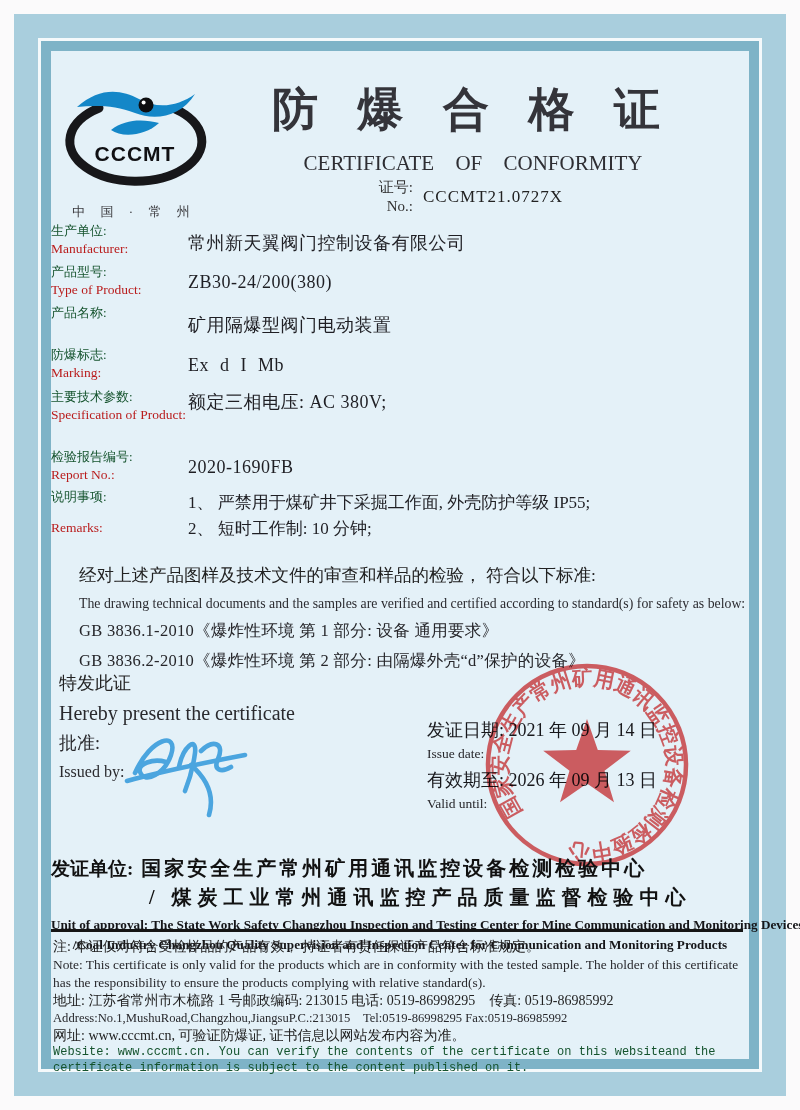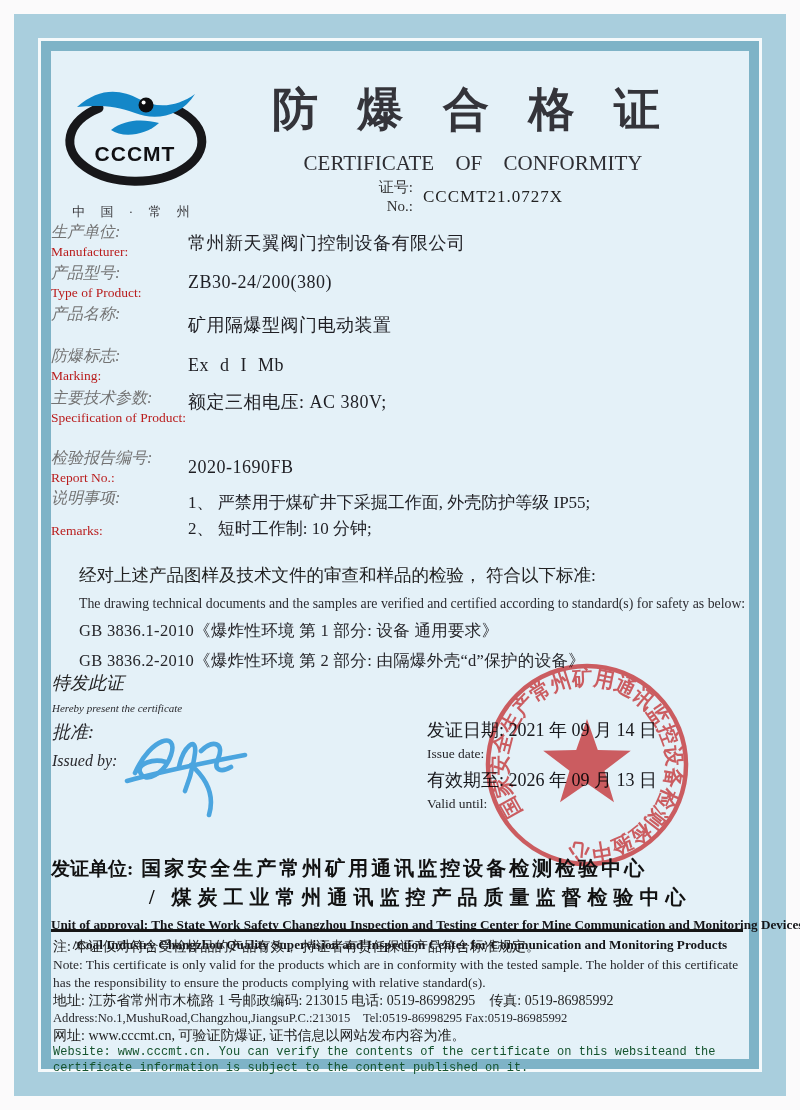--- a/index.html
+++ b/index.html
@@ -13,34 +13,34 @@
   .logo-wrap{position:absolute;left:8px;top:28px;width:160px;}
   .logo-region{margin-top:2px;text-align:center;width:150px;font-size:13px;letter-spacing:6px;color:#3a3a3e;}
   .title-block{position:absolute;left:150px;right:4px;top:28px;text-align:center;}
   .title-zh{font-size:46px;letter-spacing:14px;color:#34343a;white-space:nowrap;font-weight:bold;}
   .title-en{margin-top:10px;font-size:21px;word-spacing:16px;color:#2e2e33;}
   .certno-labels{position:absolute;left:300px;top:127px;width:62px;text-align:right;font-size:15px;line-height:1.25;color:#333;}
   .certno-value{position:absolute;left:372px;top:136px;font-size:17px;letter-spacing:1px;color:#222;}
 
   
   .frow{position:absolute;left:0;width:100%;}
-  .fzh{font-size:16px;color:#737373;font-style:italic;}
+  .fzh{font-size:13px;color:#14532d;}
   .fen{font-size:13.5px;color:#b91c1c;margin-top:1px;}
   .fval{position:absolute;left:137px;top:9px;font-size:18px;color:#1f1f24;letter-spacing:0.5px;white-space:nowrap;}
   .fval2{position:absolute;left:137px;top:2px;font-size:17px;line-height:1.5;color:#1f1f24;}
 
   
   .standards{position:absolute;left:12px;top:512px;width:100%;margin-left:16px;}
   .std-zh{font-size:17.5px;color:#222;}
   .std-en{font-size:13.8px;margin-top:9px;color:#2b2b30;}
   .std-gb{font-size:16.5px;margin-top:8px;color:#26262a;letter-spacing:0.3px;}
 
-  .hereby{position:absolute;left:1px;top:620px;font-style:italic;}
+  .hereby{position:absolute;left:8px;top:620px;}
   .hb-zh{font-size:18px;color:#222;}
-  .hb-en{font-size:11px;margin-top:7px;}
+  .hb-en{font-size:20px;margin-top:7px;}
   .hb-approve{font-size:18px;margin-top:6px;}
   .hb-issued{font-size:16px;margin-top:8px;}
 
   .signature{position:absolute;left:68px;top:672px;}
 
   .dates{position:absolute;left:376px;top:667px;}
   .date-row{font-size:18px;color:#17171b;white-space:nowrap;}
   .date-sub{font-size:13.5px;color:#26262a;margin:4px 0 6px 0;}
 
   .stamp{position:absolute;left:428px;top:606px;mix-blend-mode:multiply;pointer-events:none;}

